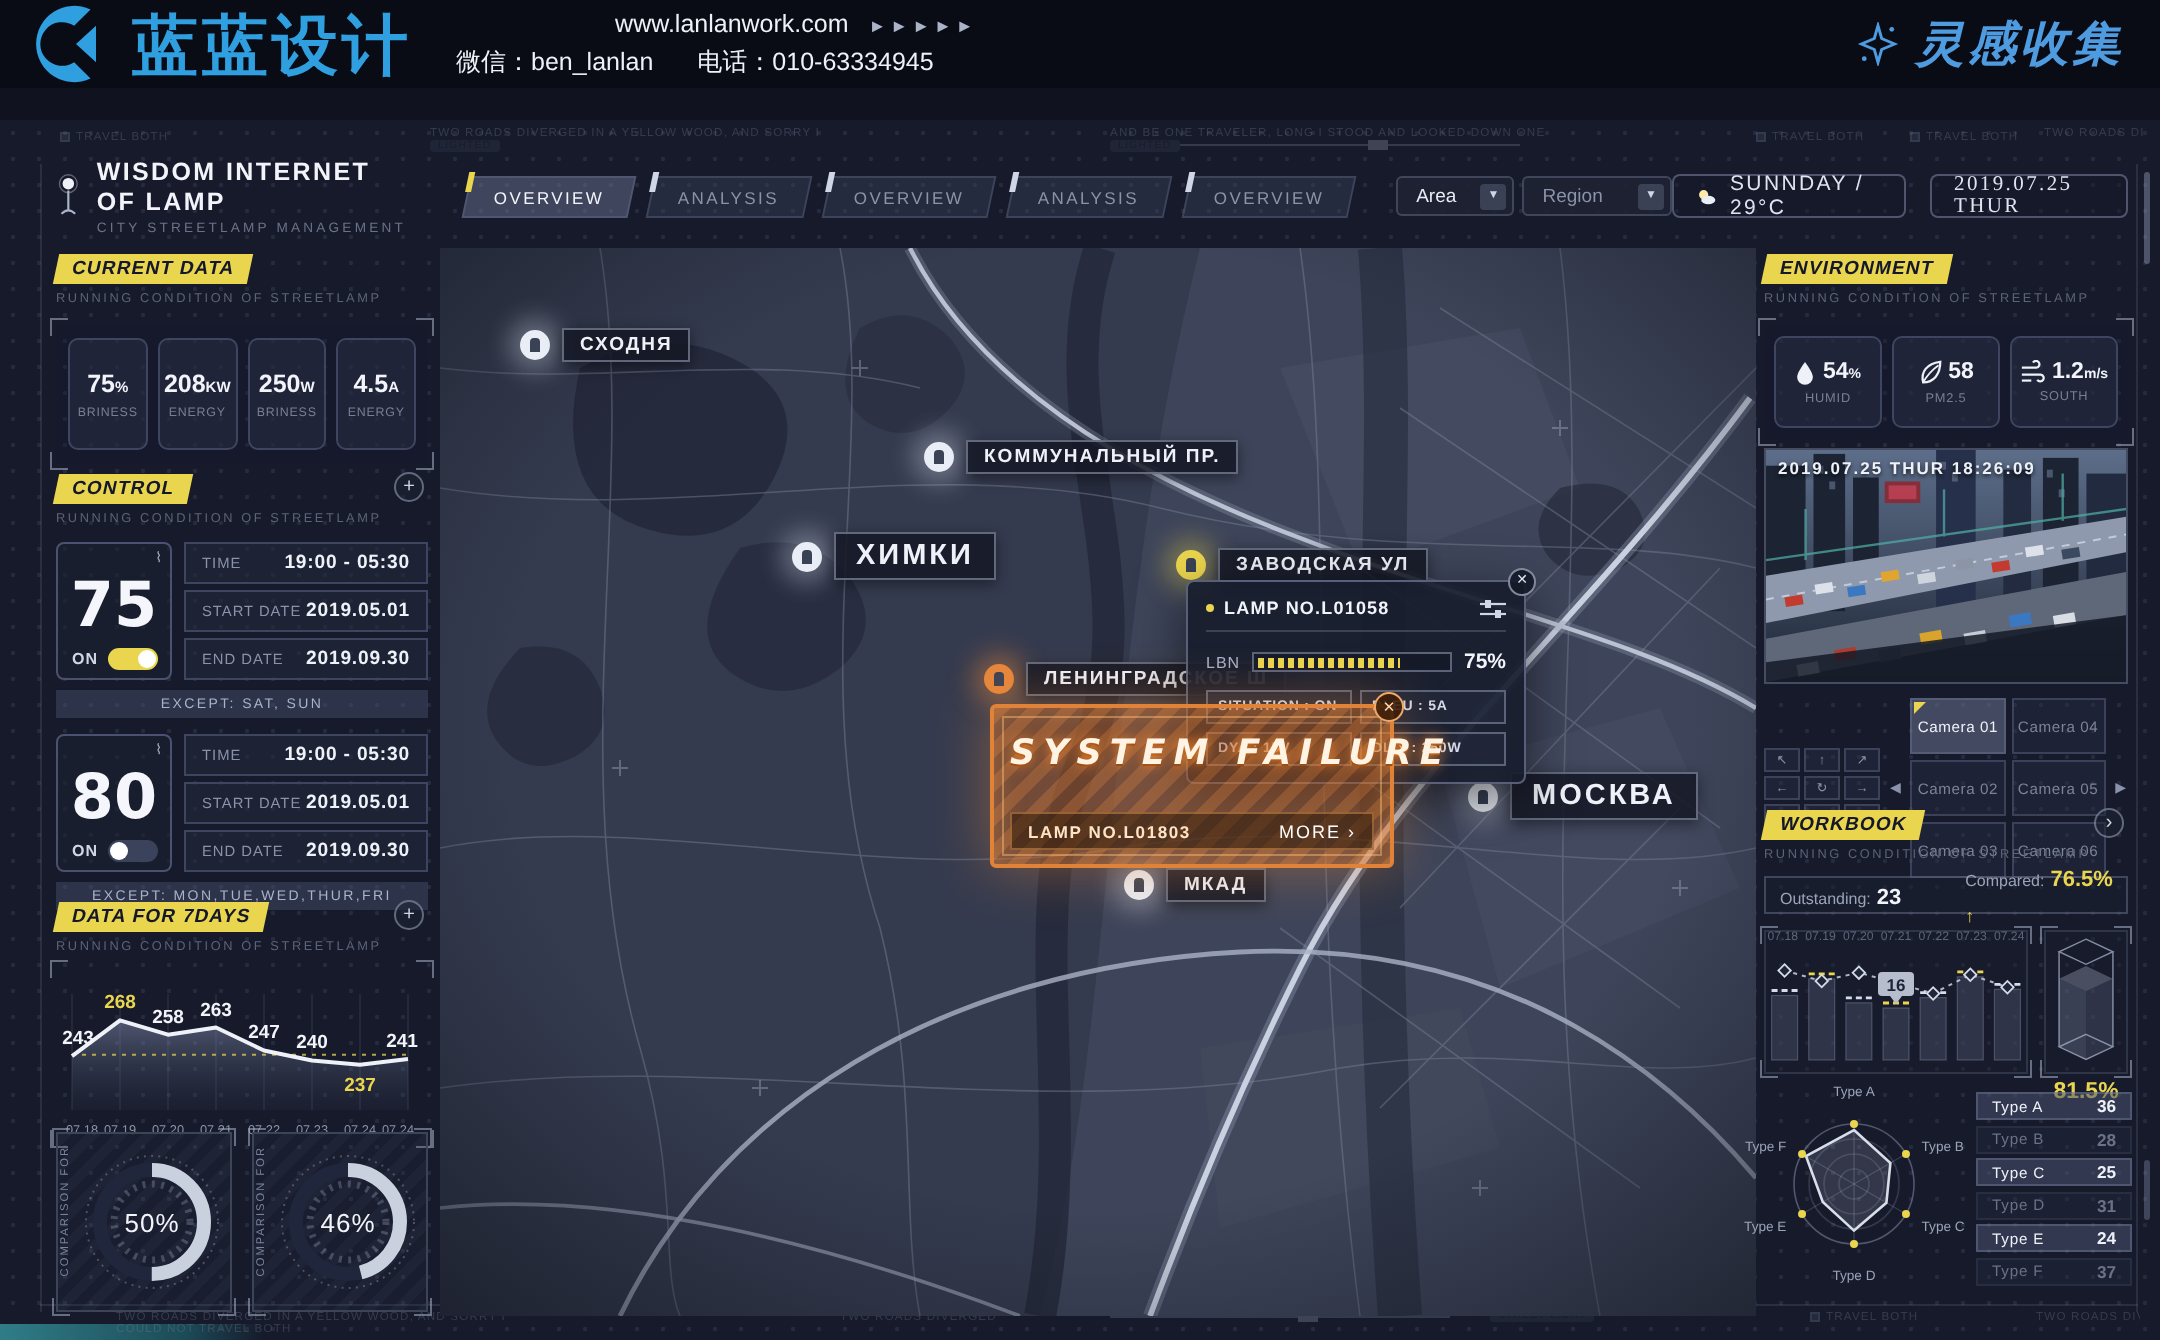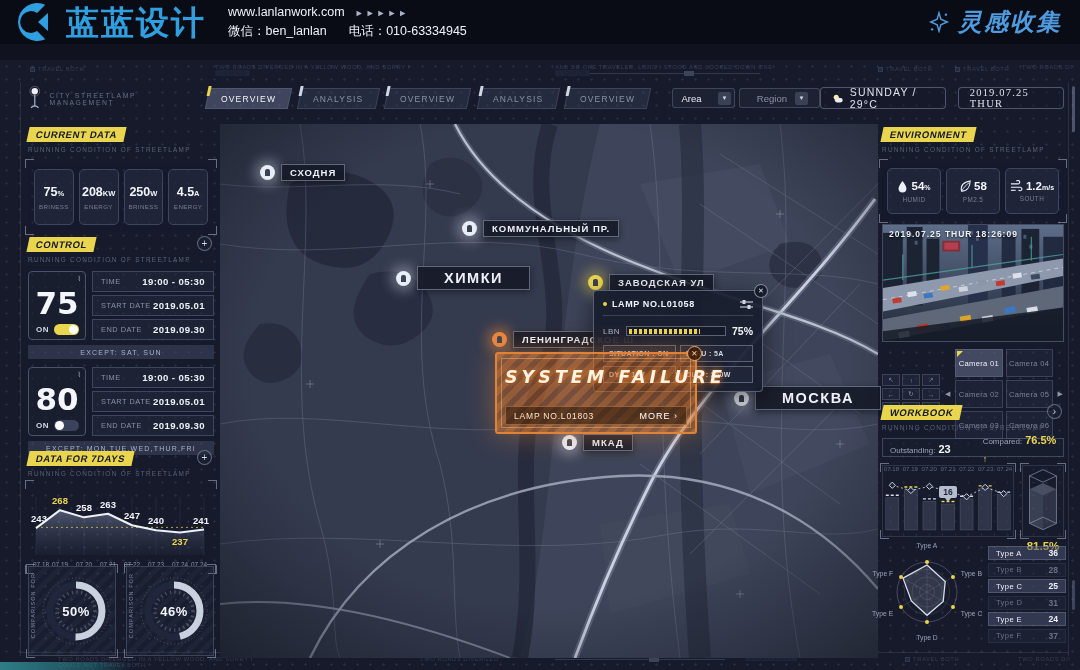--- a/index.html
+++ b/index.html
@@ -1,21 +1,21 @@
 <!DOCTYPE html>
 <html><head>
 <meta charset="utf-8">
 <style>
   html,body{margin:0;padding:0;background:#05070d;}
   *{box-sizing:border-box;}
   .stage{position:relative;width:1080px;height:670px;overflow:hidden;background:#10131f;
          font-family:"Liberation Sans",sans-serif;color:#e8ecf4;}
   
   .banner{position:absolute;top:0;left:0;width:1080px;height:44px;background:#0a0c15;
-          display:flex;align-items:center;padding:0 18px;}
+          display:flex;align-items:center;padding:0 18px;text-align:right;}
   .logo{display:flex;align-items:center;gap:8px;}
   .logo-text{font-size:33px;font-weight:bold;color:#2f9fe0;letter-spacing:2px;line-height:1;}
   .site-info{margin-left:22px;font-size:12.5px;color:#eef1f8;line-height:1.55;}
   .arrows{color:#aab3c8;font-size:9px;margin-left:10px;letter-spacing:2px;}
   .site-line2 span{margin-right:22px;}
   .services{margin-left:60px;font-size:13.5px;font-style:italic;color:#dfe4ef;letter-spacing:1px;white-space:nowrap;}
   .collect{margin-left:auto;display:flex;align-items:center;gap:8px;}
   .collect-text{font-family:"DejaVu Serif",serif;font-weight:bold;font-style:italic;font-size:24px;color:#4f9be0;letter-spacing:2px;}
   
   .dash{position:absolute;top:60px;left:0;width:1080px;height:610px;background:#161a2b;
@@ -43,21 +43,21 @@
        border:1px solid rgba(130,140,170,.25);transform:skewX(-12deg);color:#8a93a9;
        font-size:8.5px;letter-spacing:1.2px;position:relative;cursor:pointer;}
   .tab::before{content:"";position:absolute;left:-2px;top:-3px;width:3px;height:10px;background:#cfd6e6;}
   .tab.active{background:rgba(112,122,152,.45);color:#f2f4fa;}
   .tab.active::before{background:#ead54e;}
   .tab span{transform:skewX(12deg);}
   .select{height:20px;background:rgba(30,35,52,.85);border:1px solid rgba(130,140,170,.35);border-radius:3px;
           display:flex;align-items:center;justify-content:space-between;padding:0 3px 0 9px;font-size:9.5px;cursor:pointer;}
   .select .caret{width:13px;height:13px;margin-left:8px;background:rgba(130,140,170,.3);display:flex;align-items:center;justify-content:center;font-size:6px;color:#cfd6e6;border-radius:2px;}
   .sel-area{margin-left:22px;width:72px;color:#e8ecf4;}
-  .sel-region{margin-left:4px;width:92px;color:#8a93a9;justify-content:center;}
+  .sel-region{margin-left:4px;width:92px;color:#8a93a9;}
   .info-box{height:22px;border:1px solid rgba(150,160,190,.45);border-radius:4px;display:flex;align-items:center;gap:7px;
             padding:0 11px;font-size:10.5px;color:#dfe4ef;letter-spacing:1.2px;background:rgba(22,26,43,.4);}
   .weather-box{margin-left:auto;}
   .date-box{margin-left:12px;margin-right:4px;font-family:Liberation Serif, serif;}
   
   .tag{display:inline-block;background:#ead54e;color:#15182a;font-size:9.5px;font-weight:bold;
        padding:2px 8px;transform:skewX(-12deg);letter-spacing:.6px;}
   .sub{font-size:6.4px;color:#5b6379;letter-spacing:1.3px;margin-top:4px;}
   .round-btn{position:absolute;right:2px;top:2px;width:15px;height:15px;border-radius:50%;cursor:pointer;
              border:1px solid rgba(170,180,205,.5);color:#cfd6e6;font-size:10px;line-height:13px;text-align:center;background:rgba(30,35,52,.5);}
@@ -101,33 +101,33 @@
           font-size:7px;color:#aab3c8;letter-spacing:1.2px;}
   .p-week{top:388px;}
   .week-chart{margin-top:6px;height:88px;}
   .gauges{top:506px;display:flex;gap:10px;}
   .gauge{width:88px;height:90px;border:1px solid #3c4458;position:relative;
          background:repeating-linear-gradient(135deg,rgba(70,78,104,.18) 0 5px,rgba(40,46,66,.18) 5px 10px);}
   .gauge-side{position:absolute;left:1px;top:6px;writing-mode:vertical-rl;transform:rotate(180deg);
               font-size:5.6px;color:#7b849c;letter-spacing:1px;}
   .gauge-ring{position:absolute;left:10px;top:7px;width:74px;height:74px;}
   .gauge-value{position:absolute;left:10px;top:7px;width:74px;height:74px;display:flex;align-items:center;justify-content:center;
-               font-size:13px;font-weight:bold;color:#f2f4fa;letter-spacing:.5px;}
+               font-size:13px;font-weight:normal;color:#f2f4fa;letter-spacing:.5px;}
   
   .map{position:absolute;left:220px;top:64px;width:658px;height:534px;}
   .map>svg{position:absolute;inset:0;}
   .map-label{position:absolute;display:flex;align-items:center;gap:6px;}
   .pin{width:15px;height:15px;border-radius:50%;background:#e9edf5;flex:0 0 auto;cursor:pointer;
        box-shadow:0 0 12px 6px rgba(235,242,255,.3);display:flex;align-items:center;justify-content:center;}
   .pin i{width:5px;height:7px;background:#3a4256;border-radius:2px 2px 0 0;}
   .pin.yellow{background:#ead54e;box-shadow:0 0 12px 6px rgba(234,213,78,.35);}
   .pin.orange{background:#e7873d;box-shadow:0 0 12px 6px rgba(231,135,61,.4);}
   .label-box{background:rgba(20,24,36,.85);border:1px solid rgba(170,180,205,.5);color:#eef1f8;font-weight:bold;
              letter-spacing:1px;padding:2px 8px;font-size:9.5px;box-shadow:0 2px 7px rgba(0,0,0,.45);white-space:nowrap;}
-  .map-label.large .label-box{font-size:14.5px;padding:3px 26px;letter-spacing:1.5px;}
+  .map-label.large .label-box{font-size:14.5px;padding:3px 10px;letter-spacing:1.5px;}
   
   .lamp-popup{position:absolute;left:373px;top:166px;width:170px;background:rgba(24,29,45,.93);
               border:1px solid rgba(140,150,180,.55);border-radius:4px;box-shadow:0 8px 26px rgba(0,0,0,.55);padding:8px 9px;}
   .lp-head{display:flex;align-items:center;gap:5px;border-bottom:1px solid rgba(140,150,180,.3);padding-bottom:6px;}
   .lp-dot{width:4px;height:4px;border-radius:50%;background:#ead54e;}
   .lp-title{font-size:9px;font-weight:bold;letter-spacing:.6px;color:#f2f4fa;}
   .lp-sliders{margin-left:auto;cursor:pointer;display:flex;}
   .lp-close{position:absolute;right:-6px;top:-7px;width:14px;height:14px;border-radius:50%;cursor:pointer;
             border:1px solid rgba(200,210,230,.6);background:rgba(20,25,40,.9);color:#dfe4ef;font-size:7px;line-height:12px;text-align:center;}
   .lp-lbn{display:flex;align-items:center;gap:6px;margin:9px 0 8px;}
@@ -140,21 +140,21 @@
            color:#d5dbe8;letter-spacing:.4px;padding:4px 5px;white-space:nowrap;}
   
   .fail-popup{position:absolute;left:275px;top:228px;width:202px;height:82px;border:2px solid #e08238;border-radius:3px;
       background:repeating-linear-gradient(135deg,rgba(214,115,43,.58) 0 6px,rgba(184,92,30,.48) 6px 12px);
       box-shadow:0 0 28px rgba(224,130,56,.45), inset 0 0 16px rgba(255,170,90,.3);padding:6px 8px;}
   .fail-inner{position:absolute;inset:4px;border:1px solid rgba(255,190,120,.45);pointer-events:none;}
   .fail-title{margin-top:7px;text-align:center;font-size:17.5px;font-weight:900;font-style:italic;letter-spacing:4px;
       color:#fff3e4;text-shadow:0 0 7px rgba(255,140,40,.95),0 1px 0 #8a3f10;font-family:"DejaVu Sans",sans-serif;white-space:nowrap;}
   .fail-bar{position:absolute;left:8px;right:8px;bottom:7px;height:19px;background:rgba(46,26,10,.55);
       border:1px solid rgba(255,170,90,.4);display:flex;align-items:center;justify-content:space-between;padding:0 8px;}
-  .fail-lamp{font-size:8.5px;font-weight:normal;color:#ffe3c4;letter-spacing:.8px;}
+  .fail-lamp{font-size:8.5px;font-weight:bold;color:#ffe3c4;letter-spacing:.8px;}
   .fail-more{font-size:9px;font-weight:normal;color:#fff;letter-spacing:1px;cursor:pointer;}
   .fail-close{position:absolute;right:-7px;top:-8px;width:15px;height:15px;border-radius:50%;cursor:pointer;
       border:1px solid #f0a866;background:rgba(60,30,8,.9);color:#ffd9b0;font-size:7.5px;line-height:13px;text-align:center;}
   
   .right{position:absolute;left:882px;top:0;width:182px;height:610px;}
   .right>div{position:absolute;left:0;width:100%;}
   .p-env{top:64px;}
   .env-box{margin-top:9px;height:58px;display:flex;gap:5px;padding:6px 5px;background:rgba(22,27,42,.35);}
   .env-card{flex:1;border:1px solid #3d4560;border-radius:5px;background:rgba(44,51,74,.45);
             display:flex;flex-direction:column;align-items:center;justify-content:center;gap:3px;}
@@ -254,20 +254,21 @@
 
     <div class="app-header">
       <div class="brand">
         <svg width="16" height="28" viewBox="0 0 18 30">
           <circle cx="9" cy="6" r="4.2" fill="#eef1f8"></circle>
           <circle cx="9" cy="6" r="6.5" fill="none" stroke="rgba(238,241,248,.35)"></circle>
           <line x1="9" y1="11" x2="9" y2="26" stroke="#aab3c8" stroke-width="1.6"></line>
           <path d="M4,28 Q9,23 14,28" stroke="#aab3c8" fill="none" stroke-width="1.6"></path>
         </svg>
         <div>
+          <div class="brand-title">WISDOM INTERNET OF LAMP</div>
           <div class="brand-sub">CITY STREETLAMP MANAGEMENT</div>
         </div>
       </div>
       <div class="tabs">
         <div class="tab active">
             <span>OVERVIEW</span>
           </div>
         <div class="tab">
             <span>ANALYSIS</span>
           </div>

